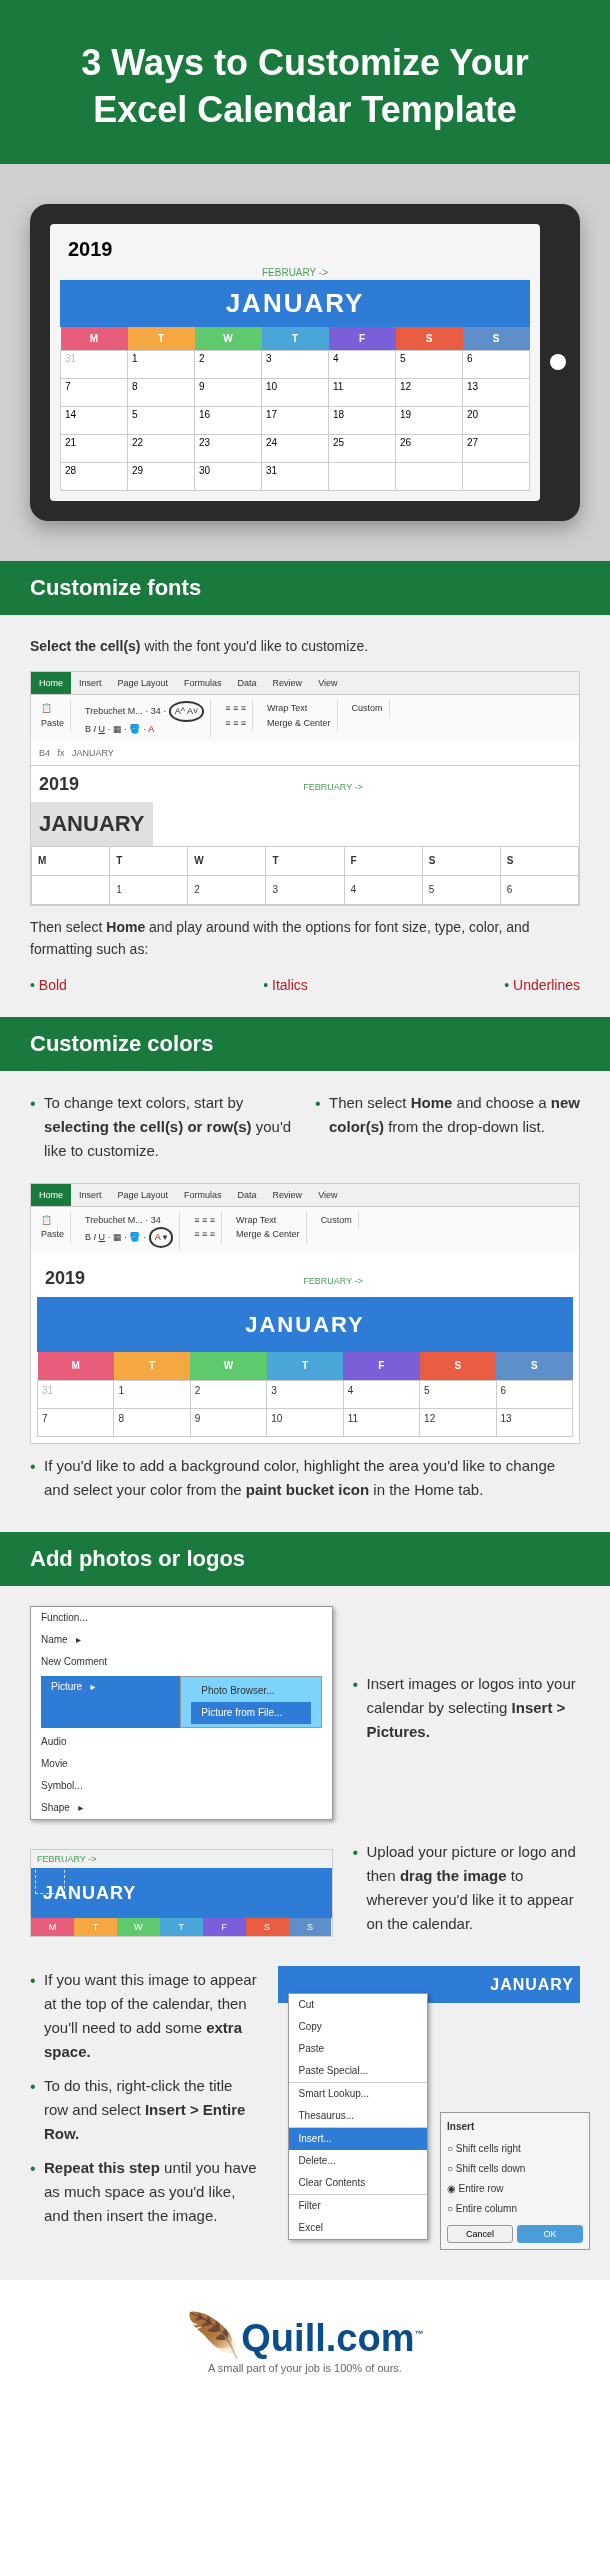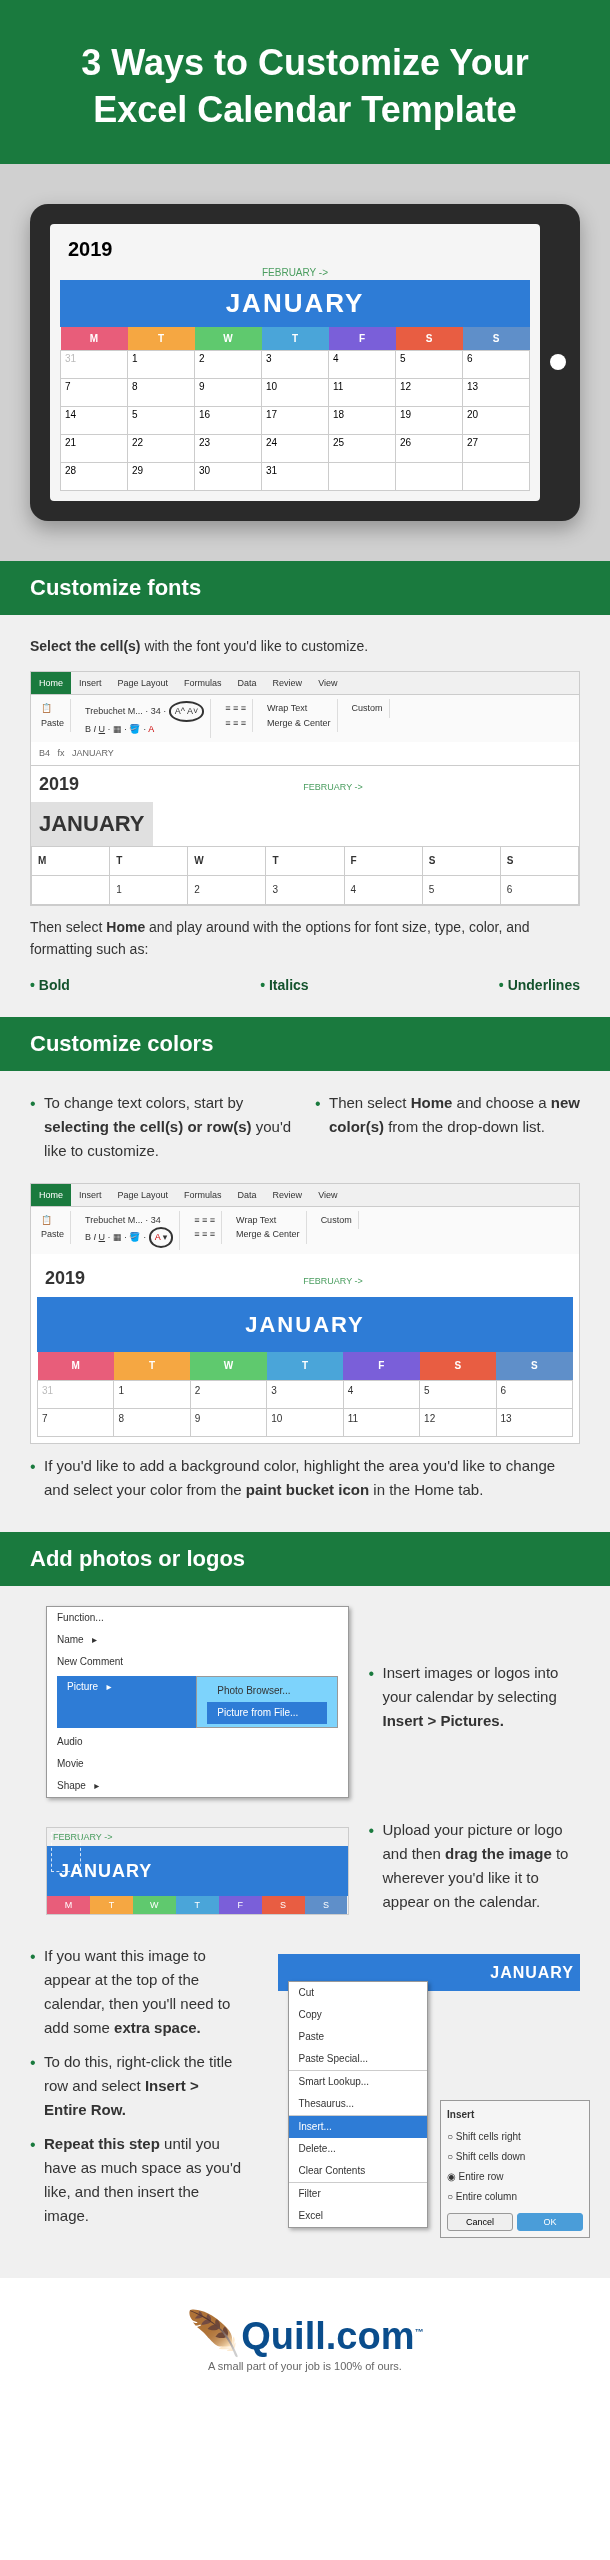--- a/index.html
+++ b/index.html
@@ -36,33 +36,33 @@
 
 .mini-cal { background: #fff; border: 1px solid #ccc; margin-top: 0; }
 .mini-cal .year { font-size: 18px; font-weight: bold; padding: 4px 8px; }
 .mini-cal .mlink { text-align: center; color: #4a9d5f; font-size: 9px; }
 .mini-cal .monthname { font-size: 22px; font-weight: bold; padding: 4px 8px; background: #e0e0e0; display: inline-block; }
 .mini-cal table { width: 100%; border-collapse: collapse; table-layout: fixed; }
 .mini-cal th, .mini-cal td { border: 1px solid #ccc; padding: 6px; font-size: 10px; text-align: left; }
 .mini-cal th { font-weight: bold; }
 
 .bullet-row { display: flex; justify-content: space-between; margin-top: 14px; }
-.bullet-row li { list-style: none; color: #14532d; font-weight: bold; }
+.bullet-row li { list-style: none; color: #b91c1c; font-weight: normal; }
 .bullet-row li::before { content: "• "; color: #1a7a3e; }
 
 .two-col { display: flex; gap: 20px; }
 .two-col > div { flex: 1; font-size: 13px; }
 .green-bullet { list-style: none; }
 .green-bullet li { margin-bottom: 10px; position: relative; padding-left: 14px; font-size: 15px; }
 .green-bullet li::before { content: "•"; color: #1a7a3e; position: absolute; left: 0; font-size: 16px; }
 
 .cal2-banner { background: #2e7cd6; color: #fff; text-align: center; font-size: 22px; font-weight: bold; padding: 10px; letter-spacing: 2px; }
 
 .photo-row { display: flex; gap: 20px; align-items: center; margin-bottom: 20px; }
-.photo-img { flex: 0 0 55%; margin-left: 16px; }
+.photo-img { flex: 0 0 55%; }
 .photo-text { flex: 1; }
 
 .context-menu { background: #fff; border: 1px solid #999; font-size: 10px; box-shadow: 2px 2px 4px rgba(0,0,0,0.3); }
 .context-menu div { padding: 3px 10px; }
 .context-menu .hl { background: #2e7cd6; color: #fff; }
 .context-menu .sub { background: #7dd3fc; border: 1px solid #999; }
 
 .jan-strip { display: flex; height: 50px; }
 .jan-strip .m { background: #2e7cd6; color: #fff; font-size: 18px; font-weight: bold; display: flex; align-items: center; padding: 0 12px; flex: 3; letter-spacing: 1px; }
 .day-strip { display: flex; height: 18px; }
@@ -313,20 +313,21 @@
         <div>New Comment</div>
         <div style="display:flex;">
           <div class="hl" style="flex:1;"><span>Picture</span> &nbsp; ▸</div>
           <div class="sub" style="flex:1;">
             <div>Photo Browser...</div>
             <div class="hl">Picture from File...</div>
           </div>
         </div>
         <div>Audio</div>
         <div>Movie</div>
+        <div>Symbol...</div>
         <div><span>Shape</span> &nbsp; ▸</div>
       </div>
     </div>
     <div class="photo-text">
         <ul class="green-bullet">
           <li><span>Insert images or logos into your calendar by selecting </span><strong>Insert &gt; Pictures.</strong></li>
         </ul>
       </div>
   </div>
 

